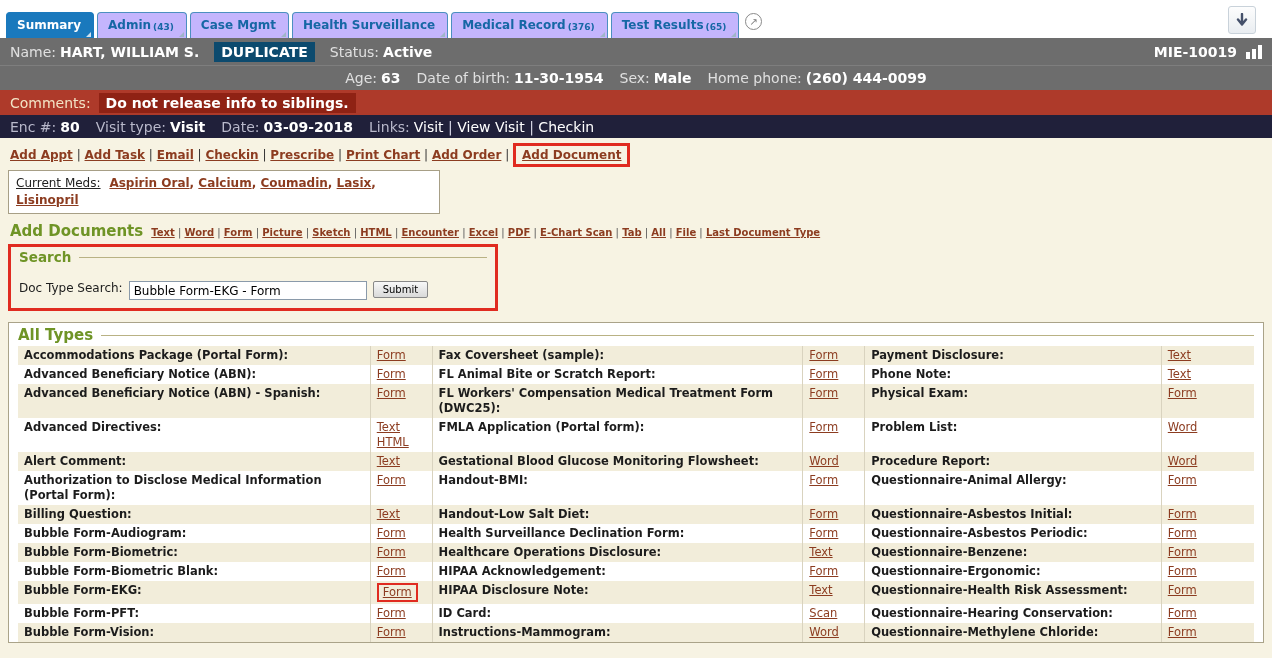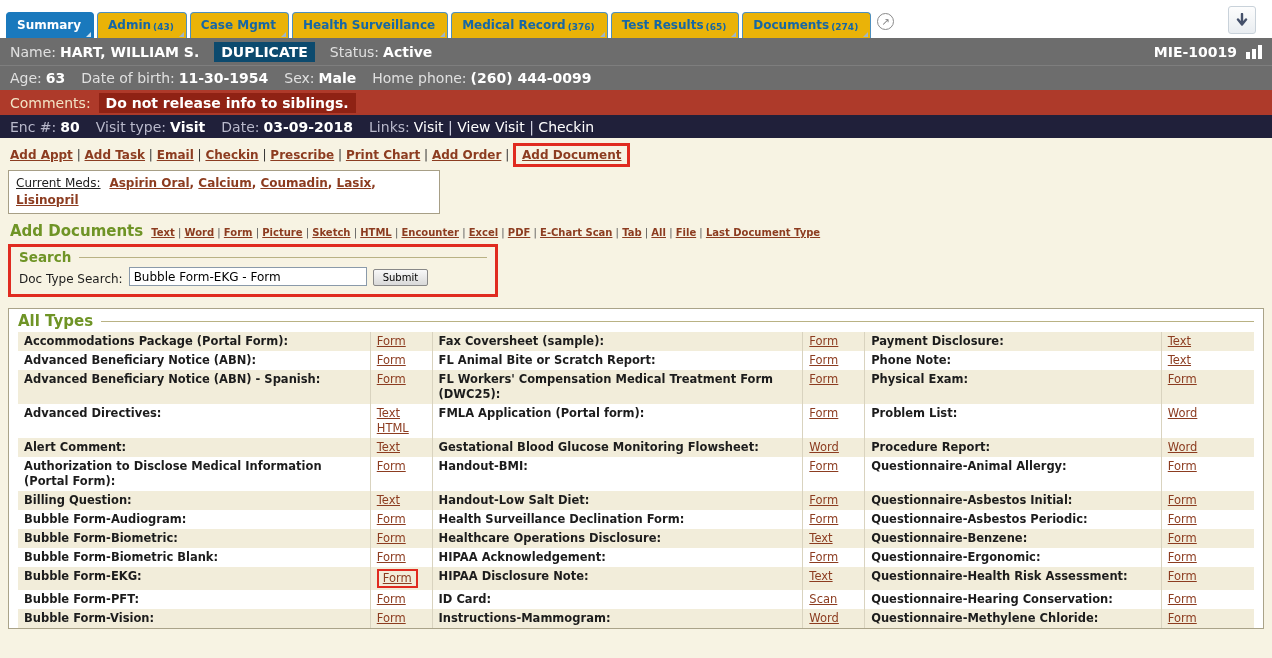--- a/index.html
+++ b/index.html
@@ -9,21 +9,21 @@
     font-family:"DejaVu Sans","Liberation Sans",sans-serif;
     background:#f7f3e3; font-size:12px; color:#1c1c1c;
   }
   a { cursor:pointer; }
 
   
   .tabbar { height:38px; background:#fff; display:flex; align-items:flex-end; padding:4px 16px 0 6px; }
   .tabs { display:flex; gap:3px; align-items:flex-end; }
   .tab {
     position:relative; border:1px solid #4c8fc0; border-bottom:none;
-    border-radius:4px 4px 0 0; background:#eab308; color:#1667a5;
+    border-radius:4px 4px 0 0; background:#c4b5fd; color:#1667a5;
     font-weight:bold; font-size:12px; padding:5px 12px 6px 10px; cursor:pointer; white-space:nowrap;
   }
   .tab.active { background:#1a79bd; color:#fff; border-color:#1a79bd; }
   .tab-count { font-size:9px; margin-left:2px; position:relative; top:1px; }
   .tab-count:empty { display:none; }
   .fold { position:absolute; right:2px; bottom:1px; width:0; height:0;
     border-left:5px solid transparent; border-bottom:5px solid #9fb6c9; }
   .tab.active .fold { border-bottom-color:#cfe2f0; }
   .popout {
     display:inline-flex; align-items:center; justify-content:center;
@@ -41,21 +41,21 @@
   .bar { display:flex; align-items:center; padding:0 10px; color:#fff; font-size:14px; }
   .bar .lab { color:#e0e0e0; margin-right:4px; }
   .bar .val { font-weight:bold; color:#fff; }
   .gap { margin-left:16px; }
   .bar-name { height:27px; background:#6d6d6d; }
   .dup { background:#0c4a6e; color:#fff; font-weight:bold; padding:2px 7px; margin:0 15px; cursor:pointer; }
   .right { margin-left:auto; display:flex; align-items:center; gap:9px; }
   .chart-icon { display:flex; align-items:flex-end; gap:2px; height:14px; cursor:pointer; }
   .chart-icon i { width:4px; background:#fff; display:block; }
   .chart-icon i:nth-child(1){height:7px;} .chart-icon i:nth-child(2){height:10px;} .chart-icon i:nth-child(3){height:14px;}
-  .bar-demo { height:25px; background:#6d6d6d; border-top:1px solid #7e7e7e; }
+  .bar-demo { height:25px; background:#6d6d6d; border-top:1px solid #7e7e7e;justify-content:center; }
   .bar-comments { height:25px; background:#ae3a2a; }
   .bar-comments .lab { color:#f3e4c6; }
   .comment-chip { background:#8f2214; font-weight:bold; padding:2px 7px; margin-left:4px; }
   .bar-enc { height:23px; background:#20203a; color:#fff; }
   .bar-enc .lab { color:#b9b9cb; }
   .enc-seg a { color:#fff; text-decoration:none; font-weight:normal; }
   .enc-seg:not(:last-child)::after { content:" | "; color:#d8d8e6; }
 
   
   .content { padding:6px 8px 8px; background:#f7f3e3; height:520px;border-radius:12px; }
@@ -74,21 +74,21 @@
   .adddocs-hdr { margin:8px 0 4px 2px; display:flex; align-items:baseline; gap:8px; }
   .green-title { color:#6f9426; font-weight:bold; font-size:15px; }
   .green-sub { color:#6f9426; font-weight:bold; font-size:13.5px; }
   .type-links { font-size:10px; font-weight:bold; }
   .tl-seg a { color:#8c3c20; text-decoration:underline; }
   .tl-seg:not(:last-child)::after { content:" | "; color:#555; font-weight:normal; }
 
   .search-annot { display:block; width:490px; border:3px solid #e02b20; padding:2px 8px 8px; margin-left:0; }
   .panel-hdr { display:flex; align-items:center; gap:8px; }
   .hdr-line { flex:1; border-top:1px solid #b9b284; height:0; }
-  .search-row { display:flex; align-items:flex-end; gap:6px; margin-top:2px; font-size:12px; }
+  .search-row { display:flex; align-items:flex-start; gap:6px; margin-top:16px; font-size:12px; }
   .search-row input {
     width:238px; height:19px; border:1px solid #8a9aaa; font-size:12px;
     padding:1px 4px; font-family:inherit; background:#fff;
   }
   .submit-btn {
     font-size:10px; padding:2px 9px; background:linear-gradient(#f8f8f8,#d9d9d9);
     border:1px solid #888; border-radius:2px; cursor:pointer; font-family:inherit;
   }
 
   .alltypes-panel { margin-top:11px; background:#fff; border:1px solid #aaa389; padding:3px 9px 0; }
@@ -122,24 +122,20 @@
       <div class="tab">
     <span class="tab-label">Health Surveillance</span>
     <i class="fold"></i>
   </div>
       <div class="tab">
     <span class="tab-label">Medical Record</span><span class="tab-count">(376)</span>
     <i class="fold"></i>
   </div>
       <div class="tab">
     <span class="tab-label">Test Results</span><span class="tab-count">(65)</span>
-    <i class="fold"></i>
-  </div>
-      <div class="tab">
-    <span class="tab-label">Documents</span><span class="tab-count">(274)</span>
     <i class="fold"></i>
   </div>
     </div>
   <span class="popout">↗</span>
   <button class="dl-btn">
     <svg width="14" height="14" viewBox="0 0 14 14">
       <path d="M7 1 L7 8 M3 6.5 L7 11.5 L11 6.5" fill="none" stroke="#44506a" stroke-width="2.4" stroke-linecap="round" stroke-linejoin="round"></path>
     </svg>
   </button>
 </header>

